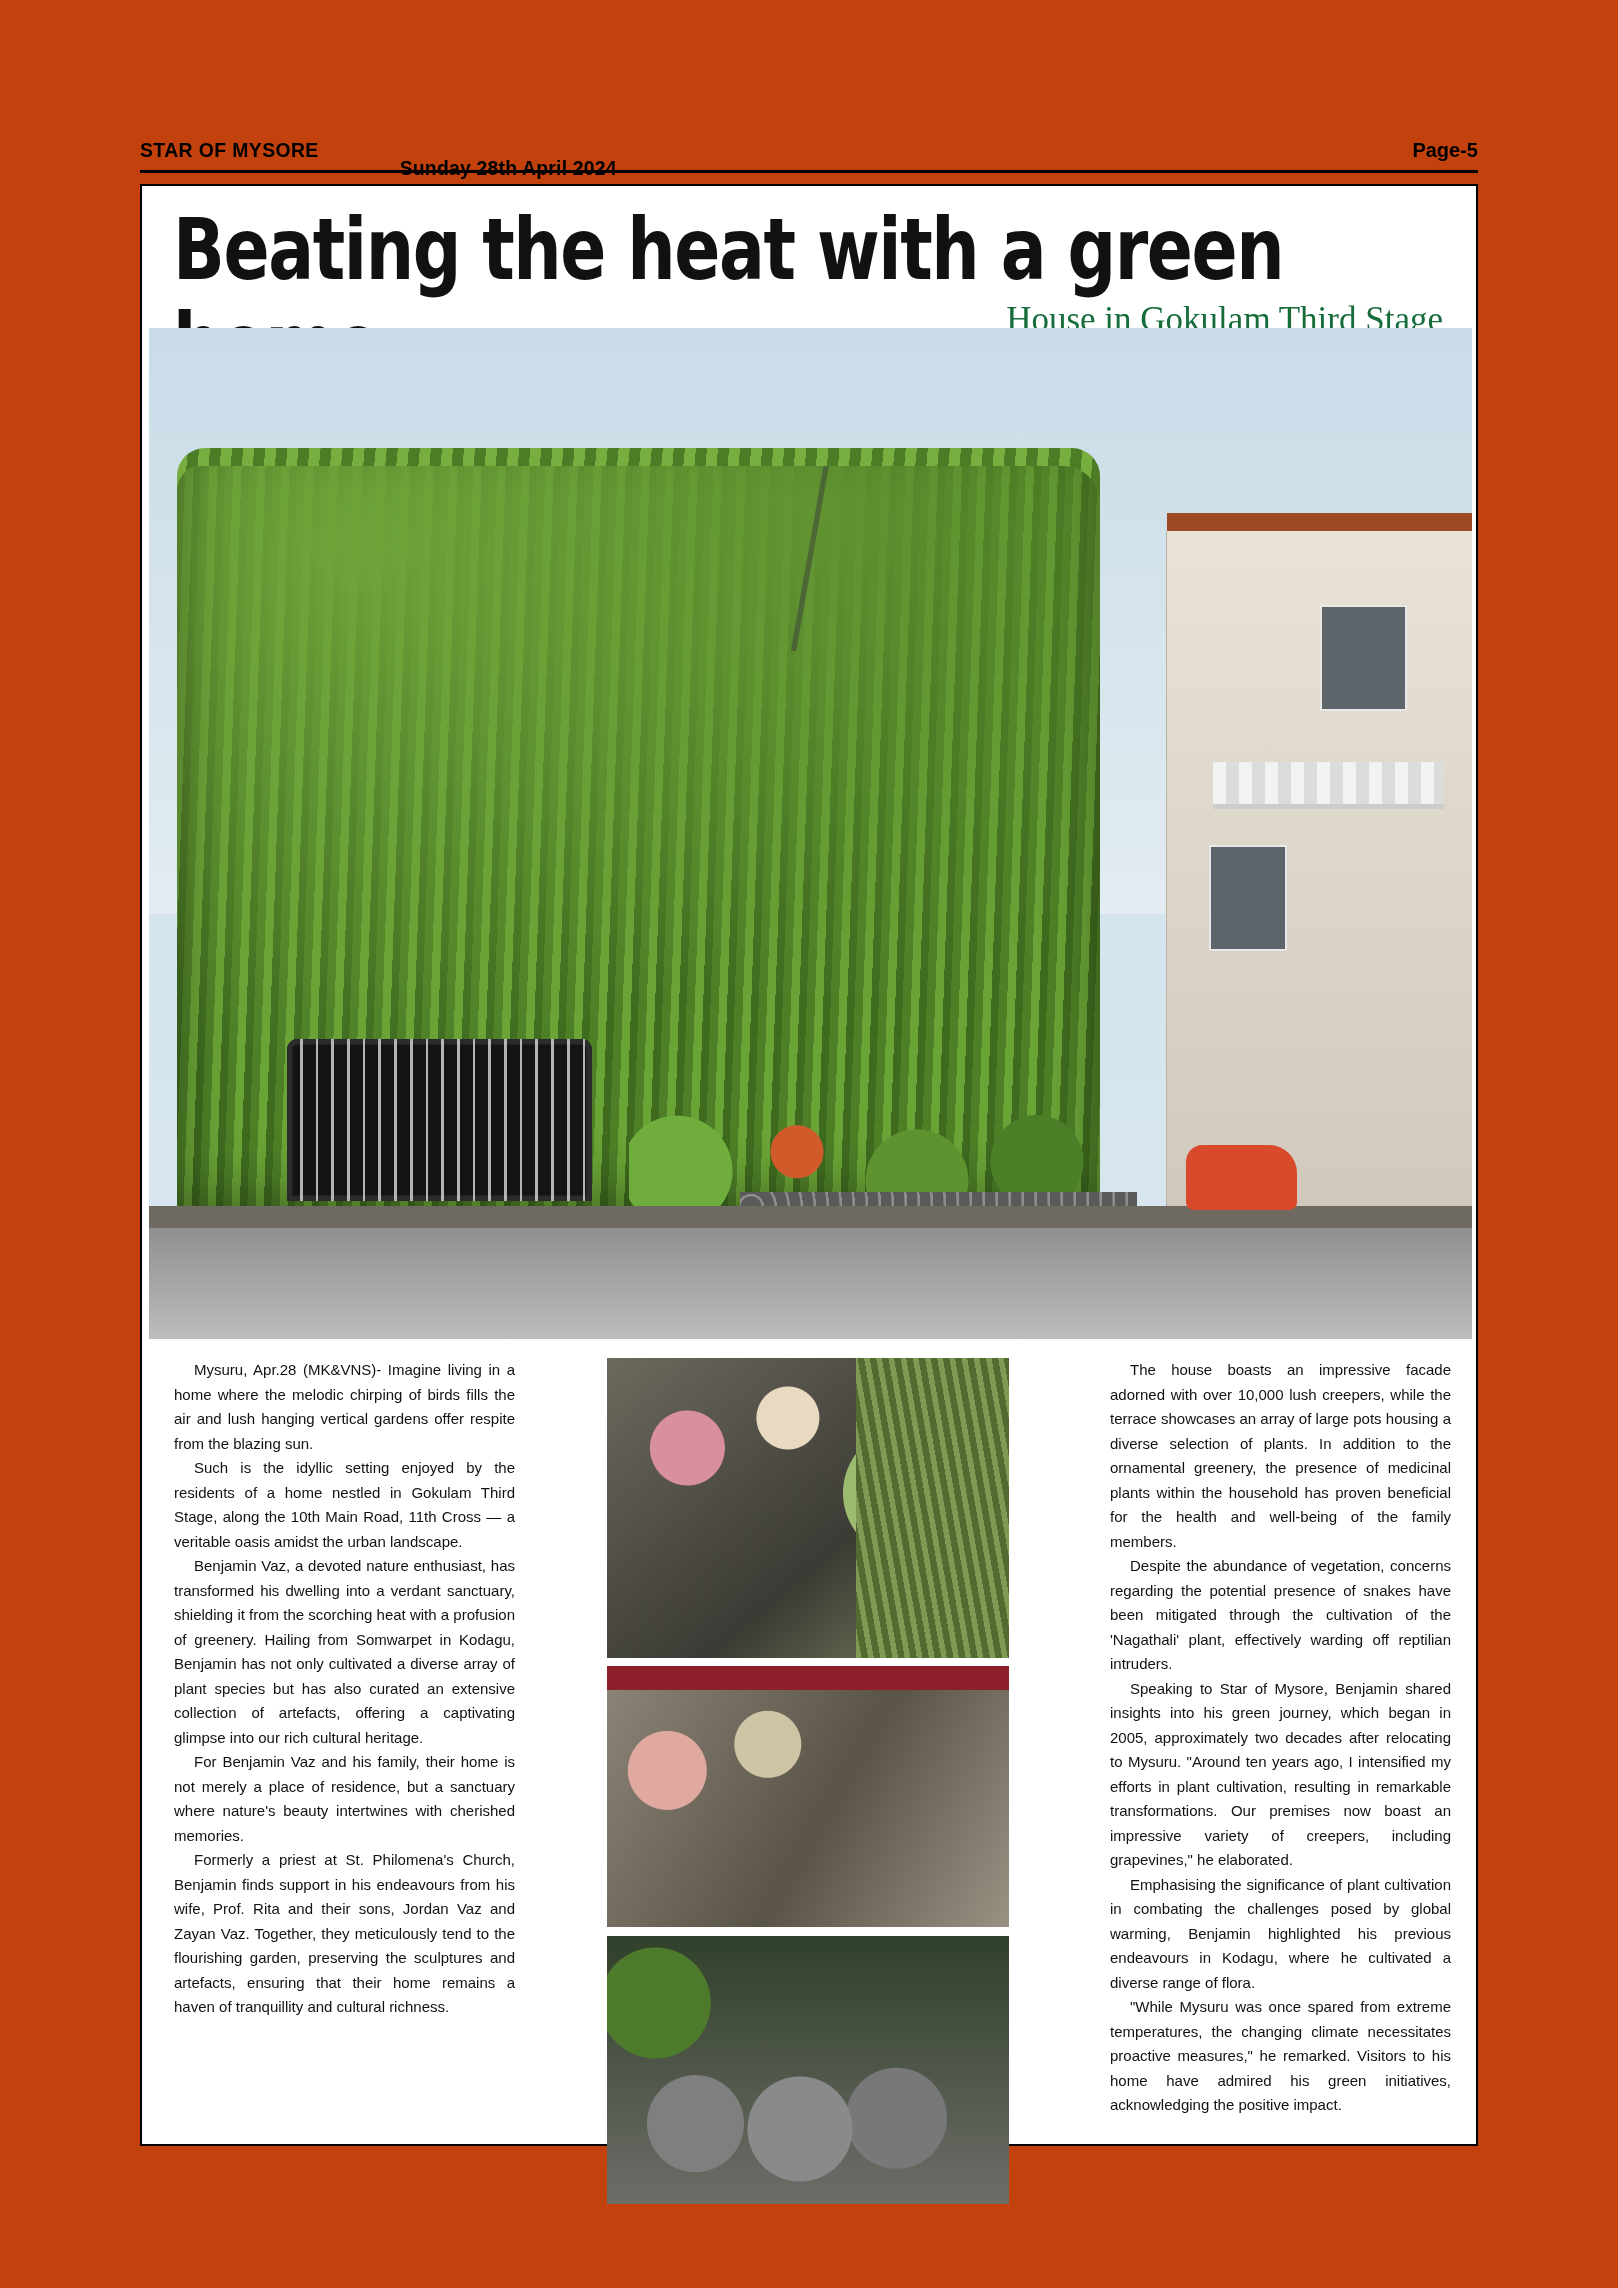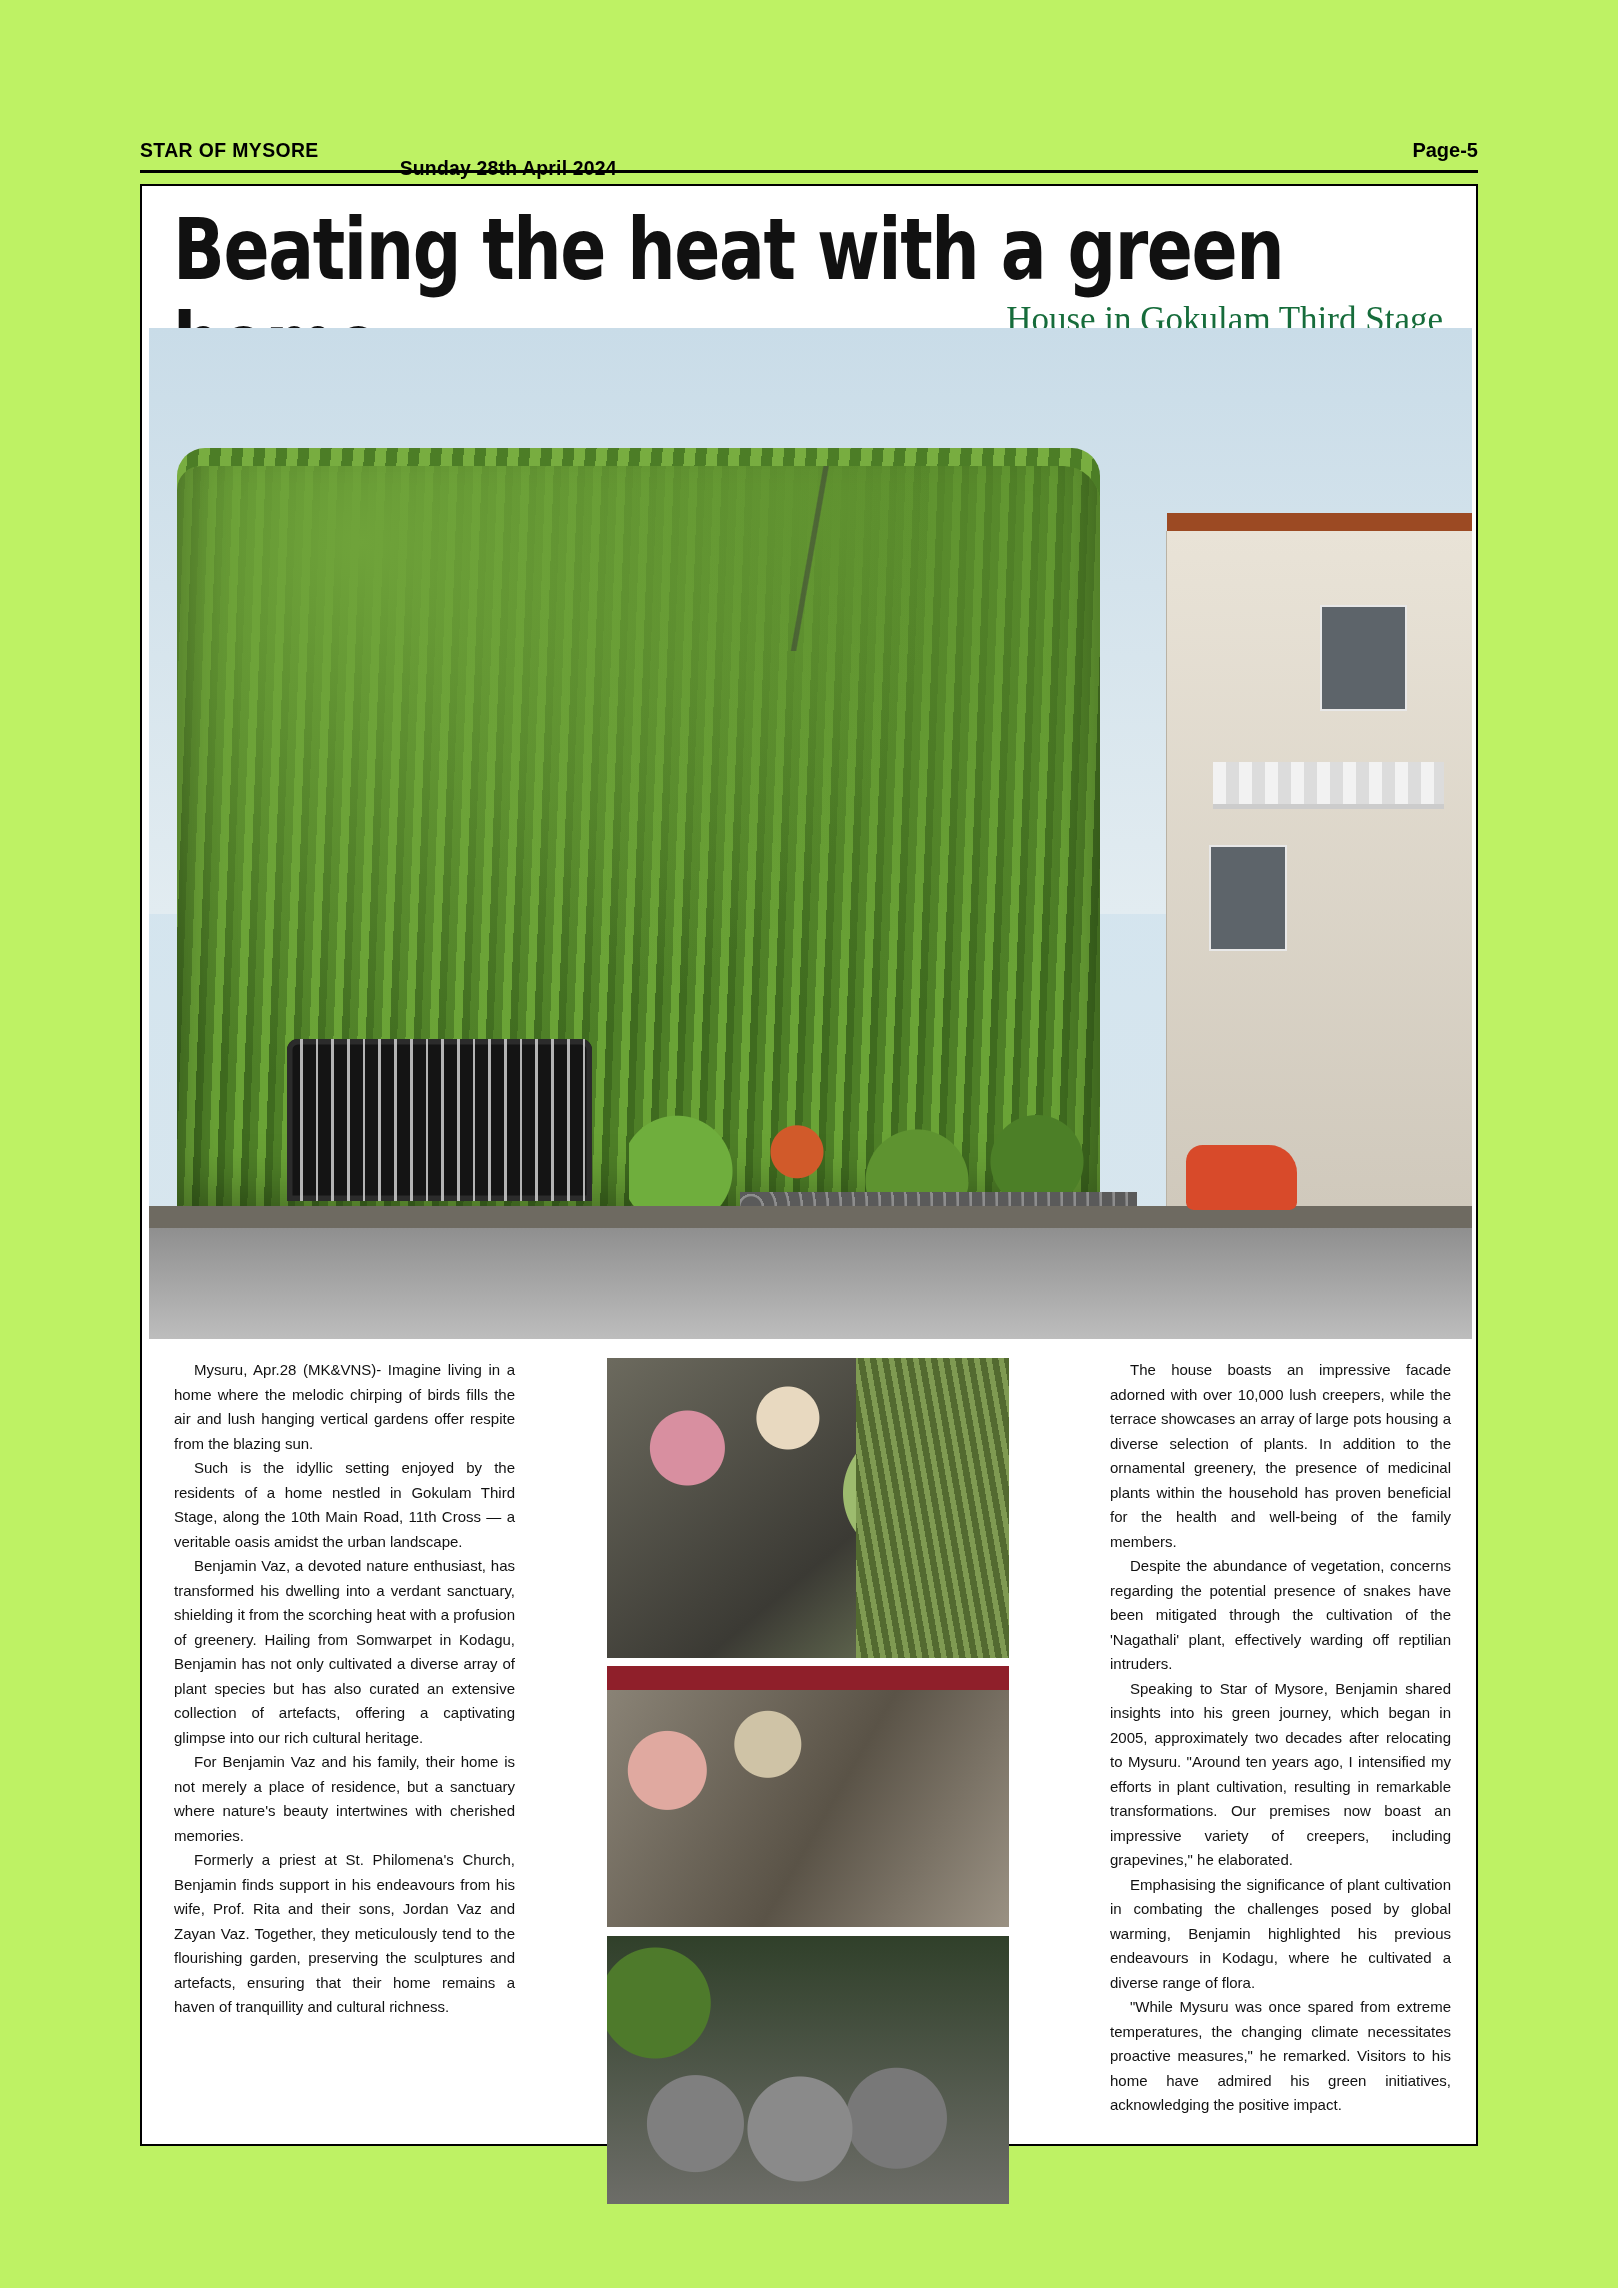--- a/index.html
+++ b/index.html
@@ -14,21 +14,21 @@
     color: #000000;
     position: relative;
     overflow: hidden;
   }
 
   .page {
     position: absolute;
     left: 0; top: 0;
     width: 1619px;
     height: 2289px;
-    background: #bef264;
+    background: #c2410c;
   }
 
   
   .masthead {
     position: absolute;
     left: 140px;
     top: 129px;
     width: 1338px;
     height: 42px;
     display: flex;

